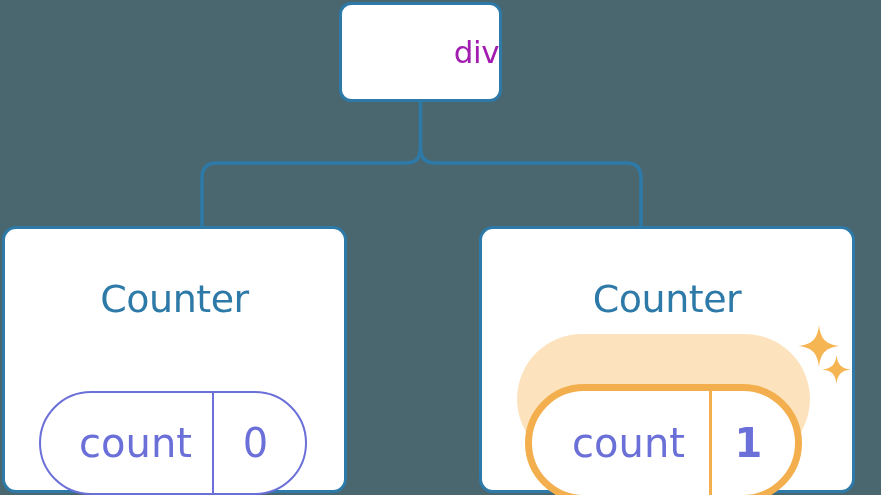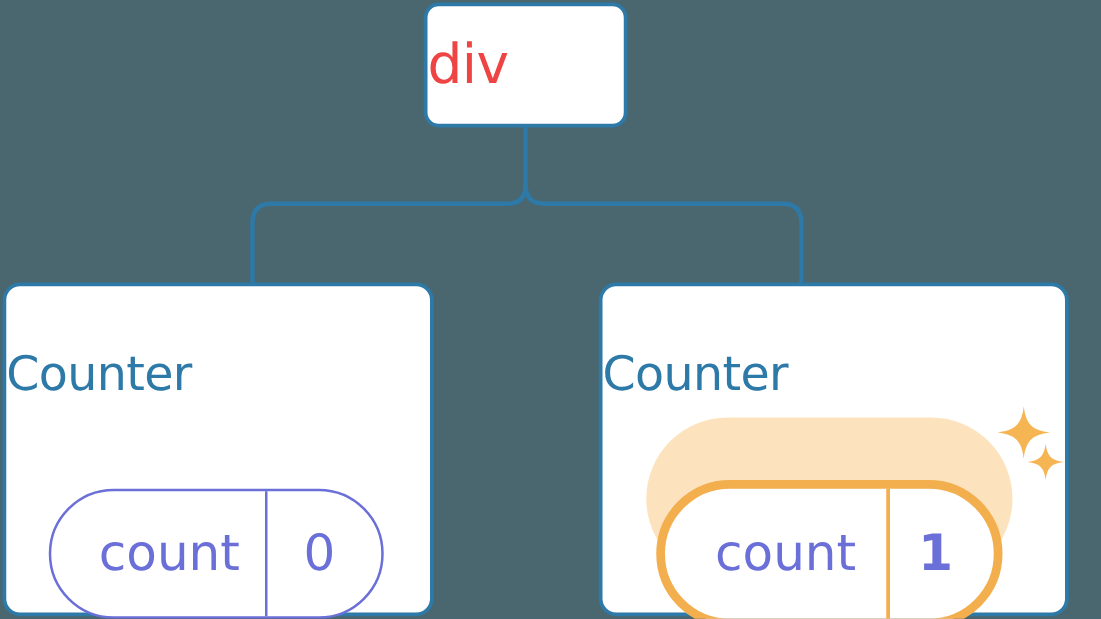--- a/index.html
+++ b/index.html
@@ -46,23 +46,23 @@
     width: 163px;
     height: 100px;
     border-radius: 12px;
   }
   #node-div .node-title {
     position: absolute;
     left: 0;
     right: 0;
     top: 50%;
     transform: translateY(-50%);
-    text-align: left;
-    font-size: 44px;
-    color: #ef4444;
+    text-align: right;
+    font-size: 31px;
+    color: #a21caf;
     letter-spacing: -0.5px;
   }
 
   #node-counter-left {
     left: 2px;
     top: 226px;
     width: 345px;
     height: 267px;
   }
   #node-counter-right {
@@ -70,21 +70,21 @@
     top: 226px;
     width: 376px;
     height: 267px;
   }
 
   .card-title {
     position: absolute;
     left: 0;
     right: 0;
     top: 48px;
-    text-align: left;
+    text-align: center;
     font-size: 38px;
     color: #2d79a8;
     letter-spacing: -0.5px;
     white-space: nowrap;
   }
 
   
   .pill {
     position: absolute;
     box-sizing: border-box;

